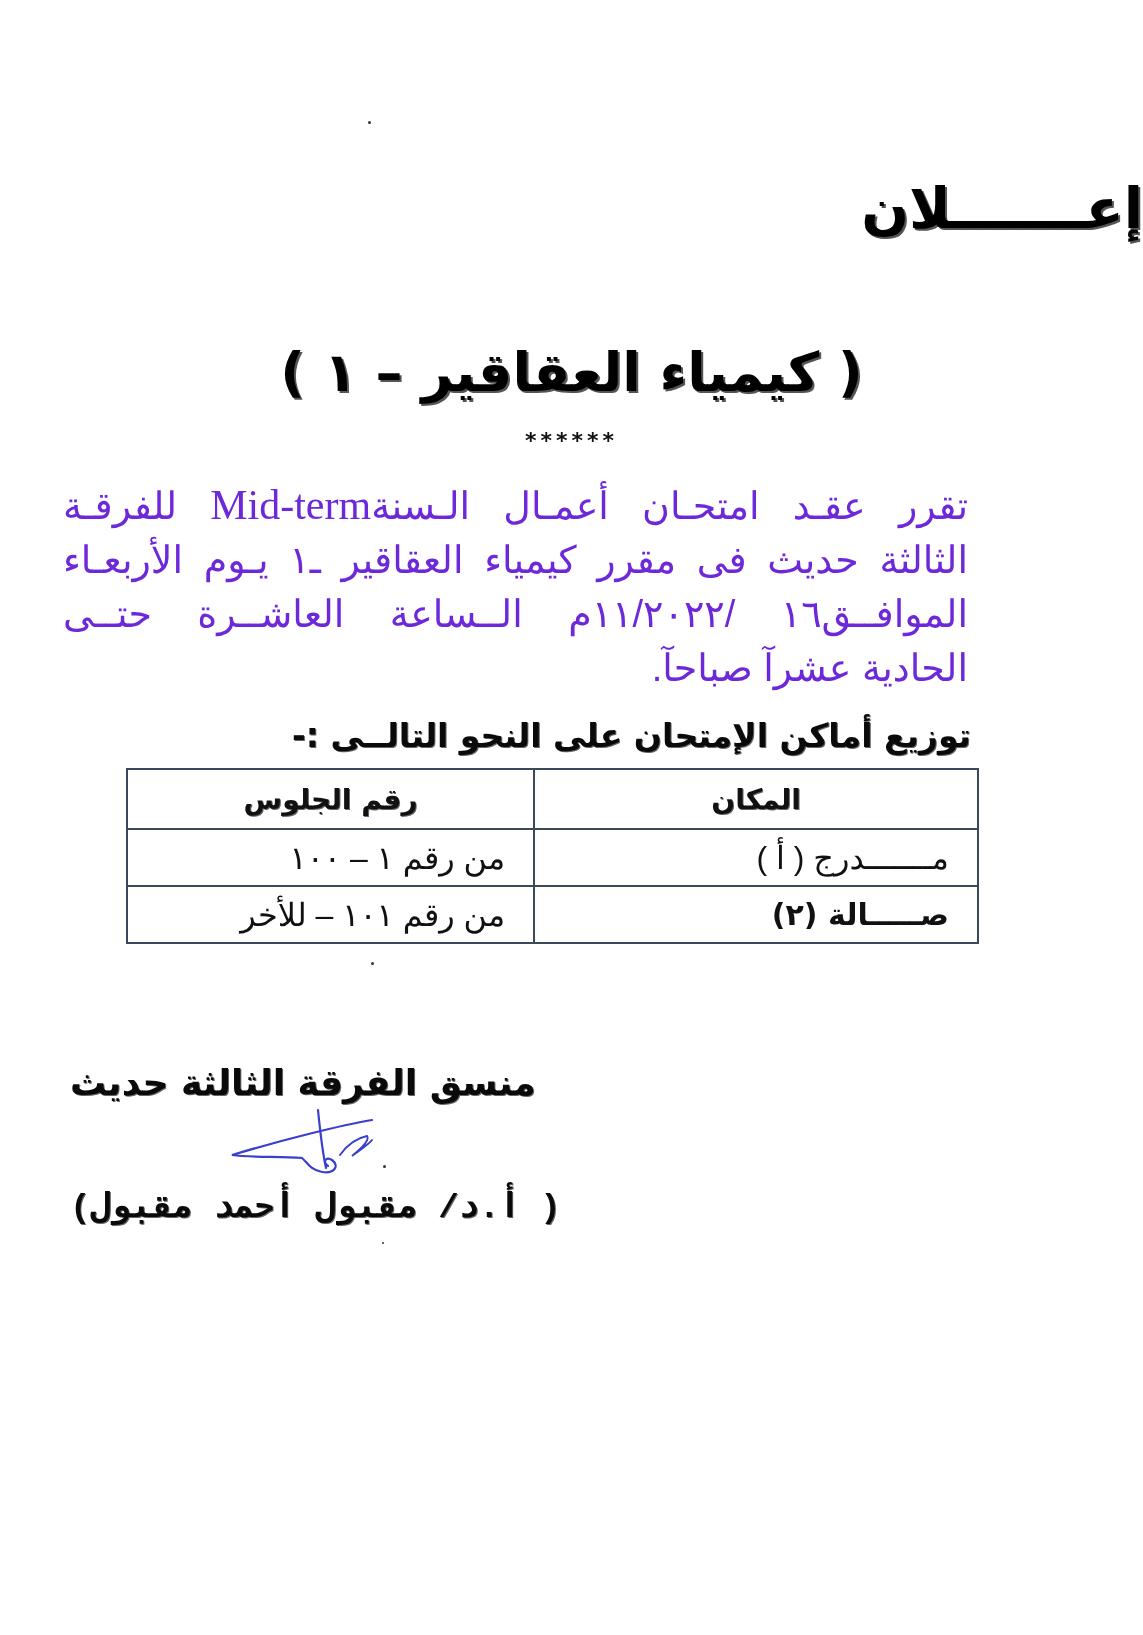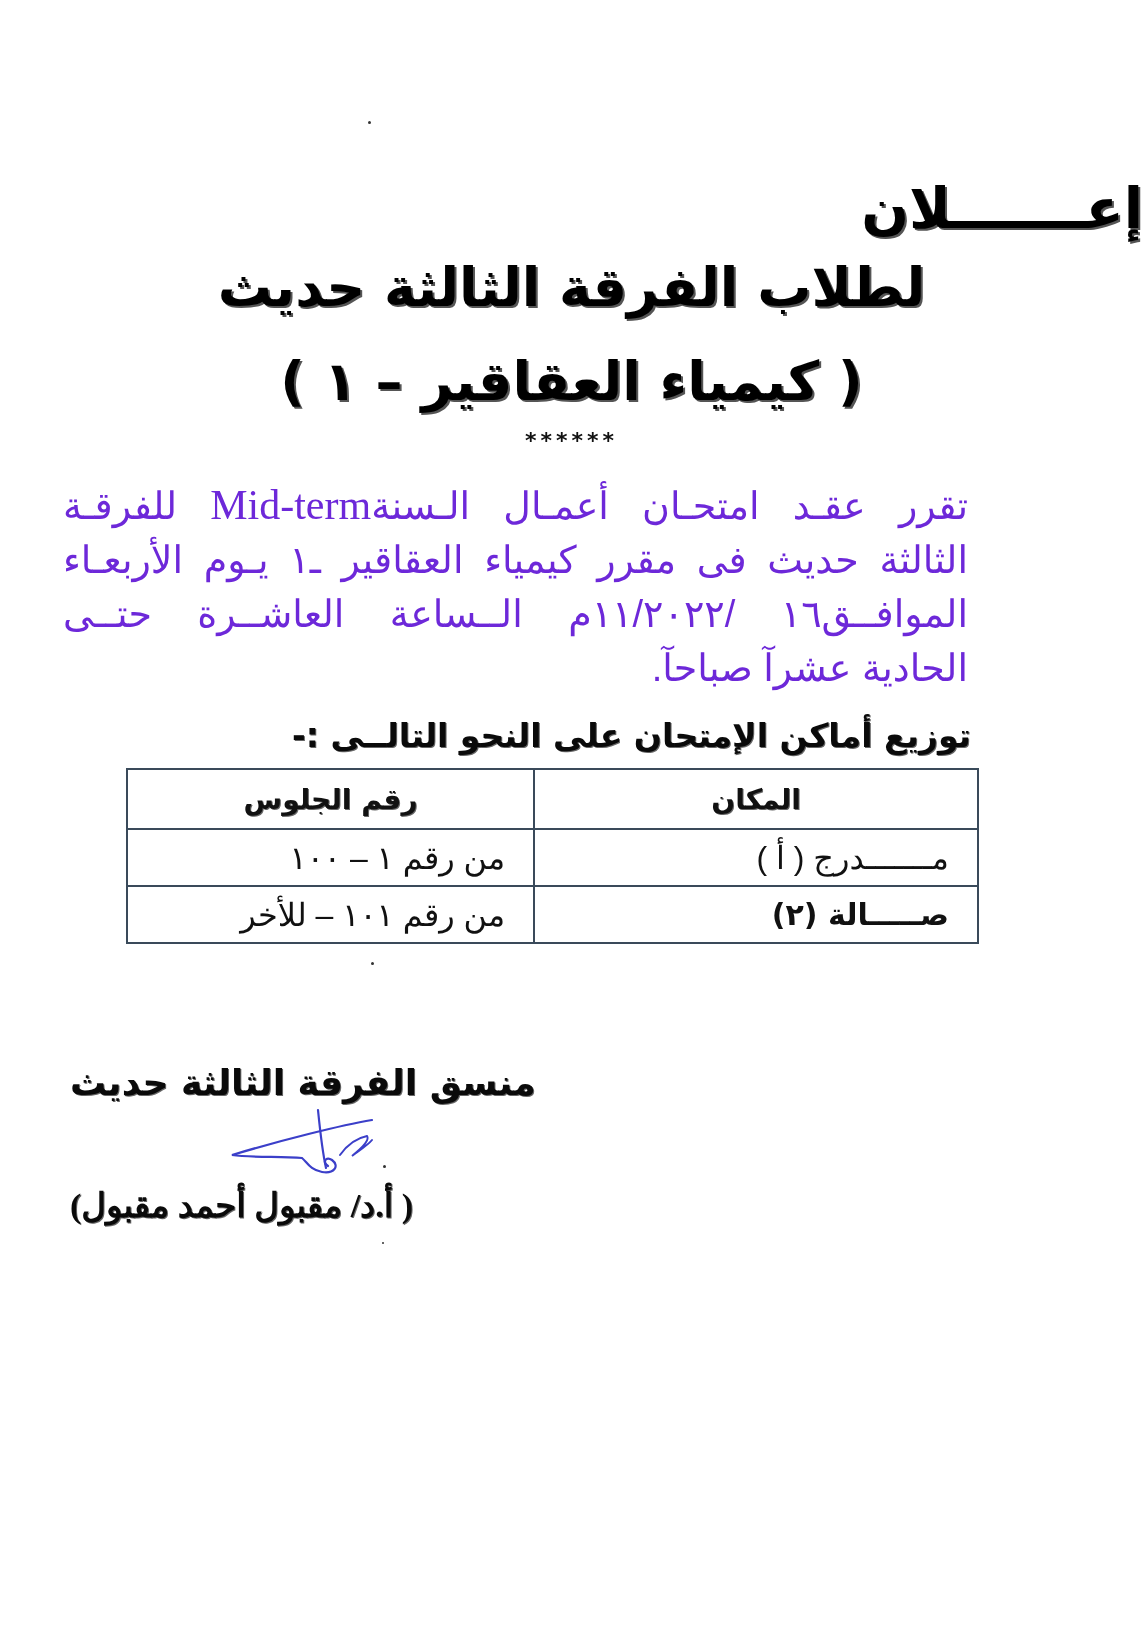--- a/index.html
+++ b/index.html
@@ -26,21 +26,21 @@
       right: 0;
       text-align: center;
       font-family: "DejaVu Sans", sans-serif;
       font-weight: bold;
       color: #000;
       text-shadow: 2px 2px 0 #555;
       white-space: nowrap;
     }
     .t1 { top: 176px; font-size: 56px; letter-spacing: 2px; text-align: right; }
     .t2 { top: 256px; font-size: 54px; }
-    .t3 { top: 350px; font-size: 54px; }
+    .t3 { top: 341px; font-size: 54px; }
     .stars {
       position: absolute;
       top: 428px;
       left: 0; right: 0;
       text-align: center;
       font-size: 22px;
       letter-spacing: 4px;
       font-weight: bold;
       color: #111;
     }
@@ -131,42 +131,41 @@
       position: absolute;
       top: 1100px;
       left: 222px;
       width: 160px;
       height: 80px;
     }
     .name {
       position: absolute;
       top: 1185px;
       left: 70px;
-      font-family: Liberation Serif, serif;
+      font-family: Liberation Mono, monospace;
       font-weight: bold;
       font-size: 34px;
       text-shadow: 1px 1px 0 #666;
       white-space: nowrap;
       direction: rtl;
     }
     .speck {
       position: absolute;
       width: 3px;
       height: 3px;
       background: #333;
       border-radius: 50%;
     }
   </style>
 </head>
 <body>
 
 <div class="page">
 
   <div class="title-line t1">إعـــــــلان</div>
-  <div class="title-line t2">لطلاب الفرقة الثالثة حديث</div>
   <div class="title-line t3">( كيمياء العقاقير – ١ )</div>
   <div class="stars">******</div>
 
   <div class="para">
     <span class="line"><span>تقرر عقـد امتحـان أعمـال الـسنة</span><span class="latin">Mid-term</span><span>  للفرقـة</span></span>
     <span class="line">الثالثة حديث فى مقرر كيمياء العقاقير ـ١ يـوم الأربعـاء</span>
     <span class="line">الموافــق١٦ /١١/٢٠٢٢م الــساعة العاشــرة حتــى</span>
     <span class="line last">الحادية عشرآ صباحآ.</span>
   </div>
 

